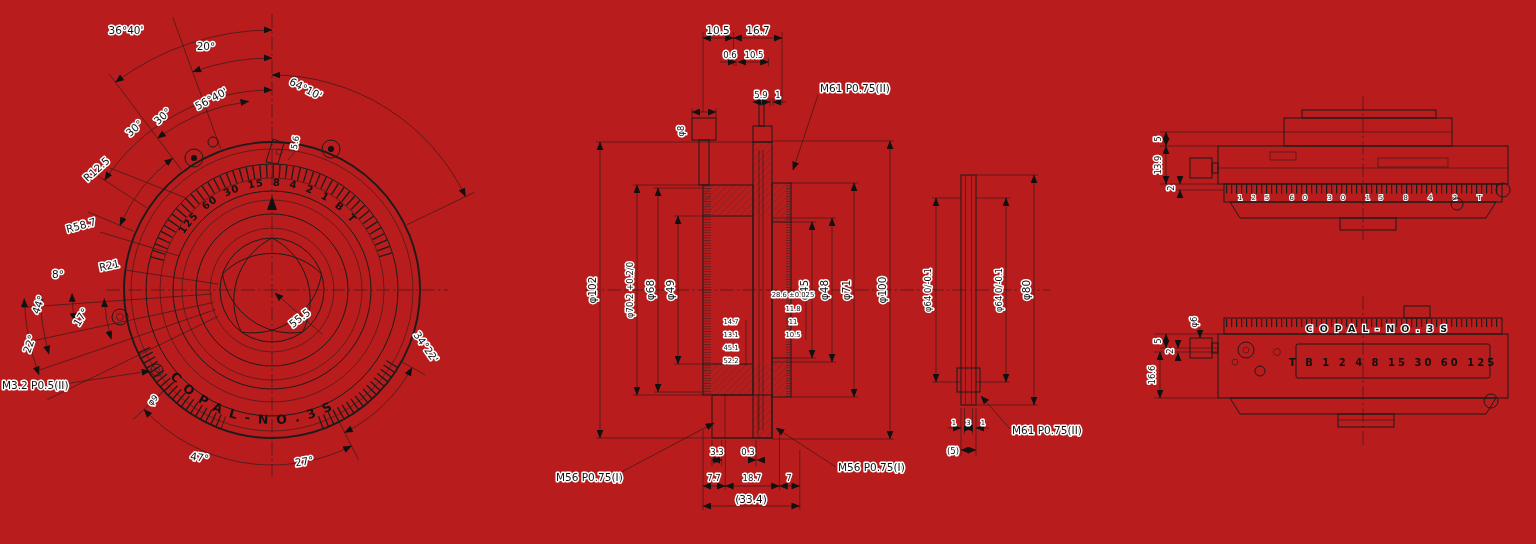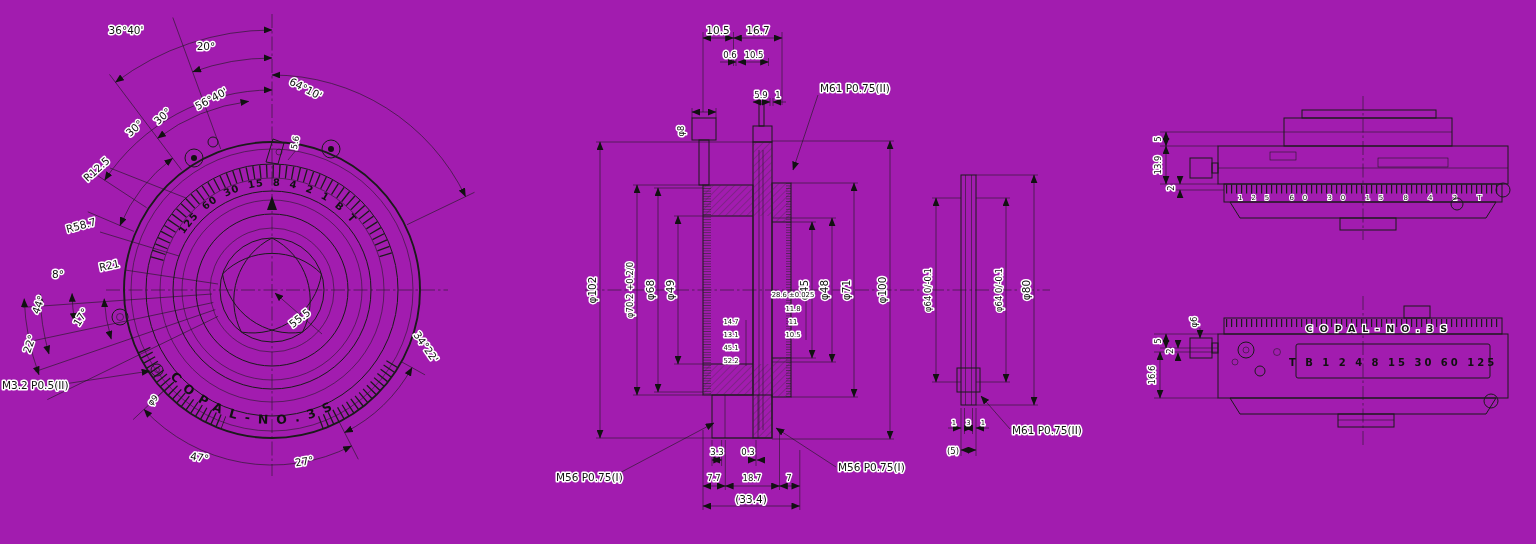--- a/index.html
+++ b/index.html
@@ -1,16 +1,16 @@
 <!DOCTYPE html>
 <html><head>
 <meta charset="utf-8">
 <style>
   html,body{margin:0;padding:0;background:#fff;}
-  .stage{position:relative;width:1536px;height:544px;background:#a21caf;overflow:hidden;}
+  .stage{position:relative;width:1536px;height:544px;background:#b91c1c;overflow:hidden;}
   svg{display:block;}
   .ln{stroke:#1b1b1b;stroke-width:1;fill:none;}
   .lt{stroke:#1b1b1b;stroke-width:.55;fill:none;}
   .lk{stroke:#1b1b1b;stroke-width:1.9;fill:none;}
   .cl{stroke:#1b1b1b;stroke-width:.55;fill:none;stroke-dasharray:14 3 2.5 3;}
   .dim{stroke:#1b1b1b;stroke-width:.6;fill:none;}
   .tk{stroke:#1b1b1b;fill:none;}
   text{font-family:"DejaVu Sans","Liberation Sans",sans-serif;fill:#111;}
   .lbl{font-size:10.5px;paint-order:stroke;stroke:#fff;stroke-width:3px;stroke-linejoin:round;}
   .sm{font-size:8.5px;}

